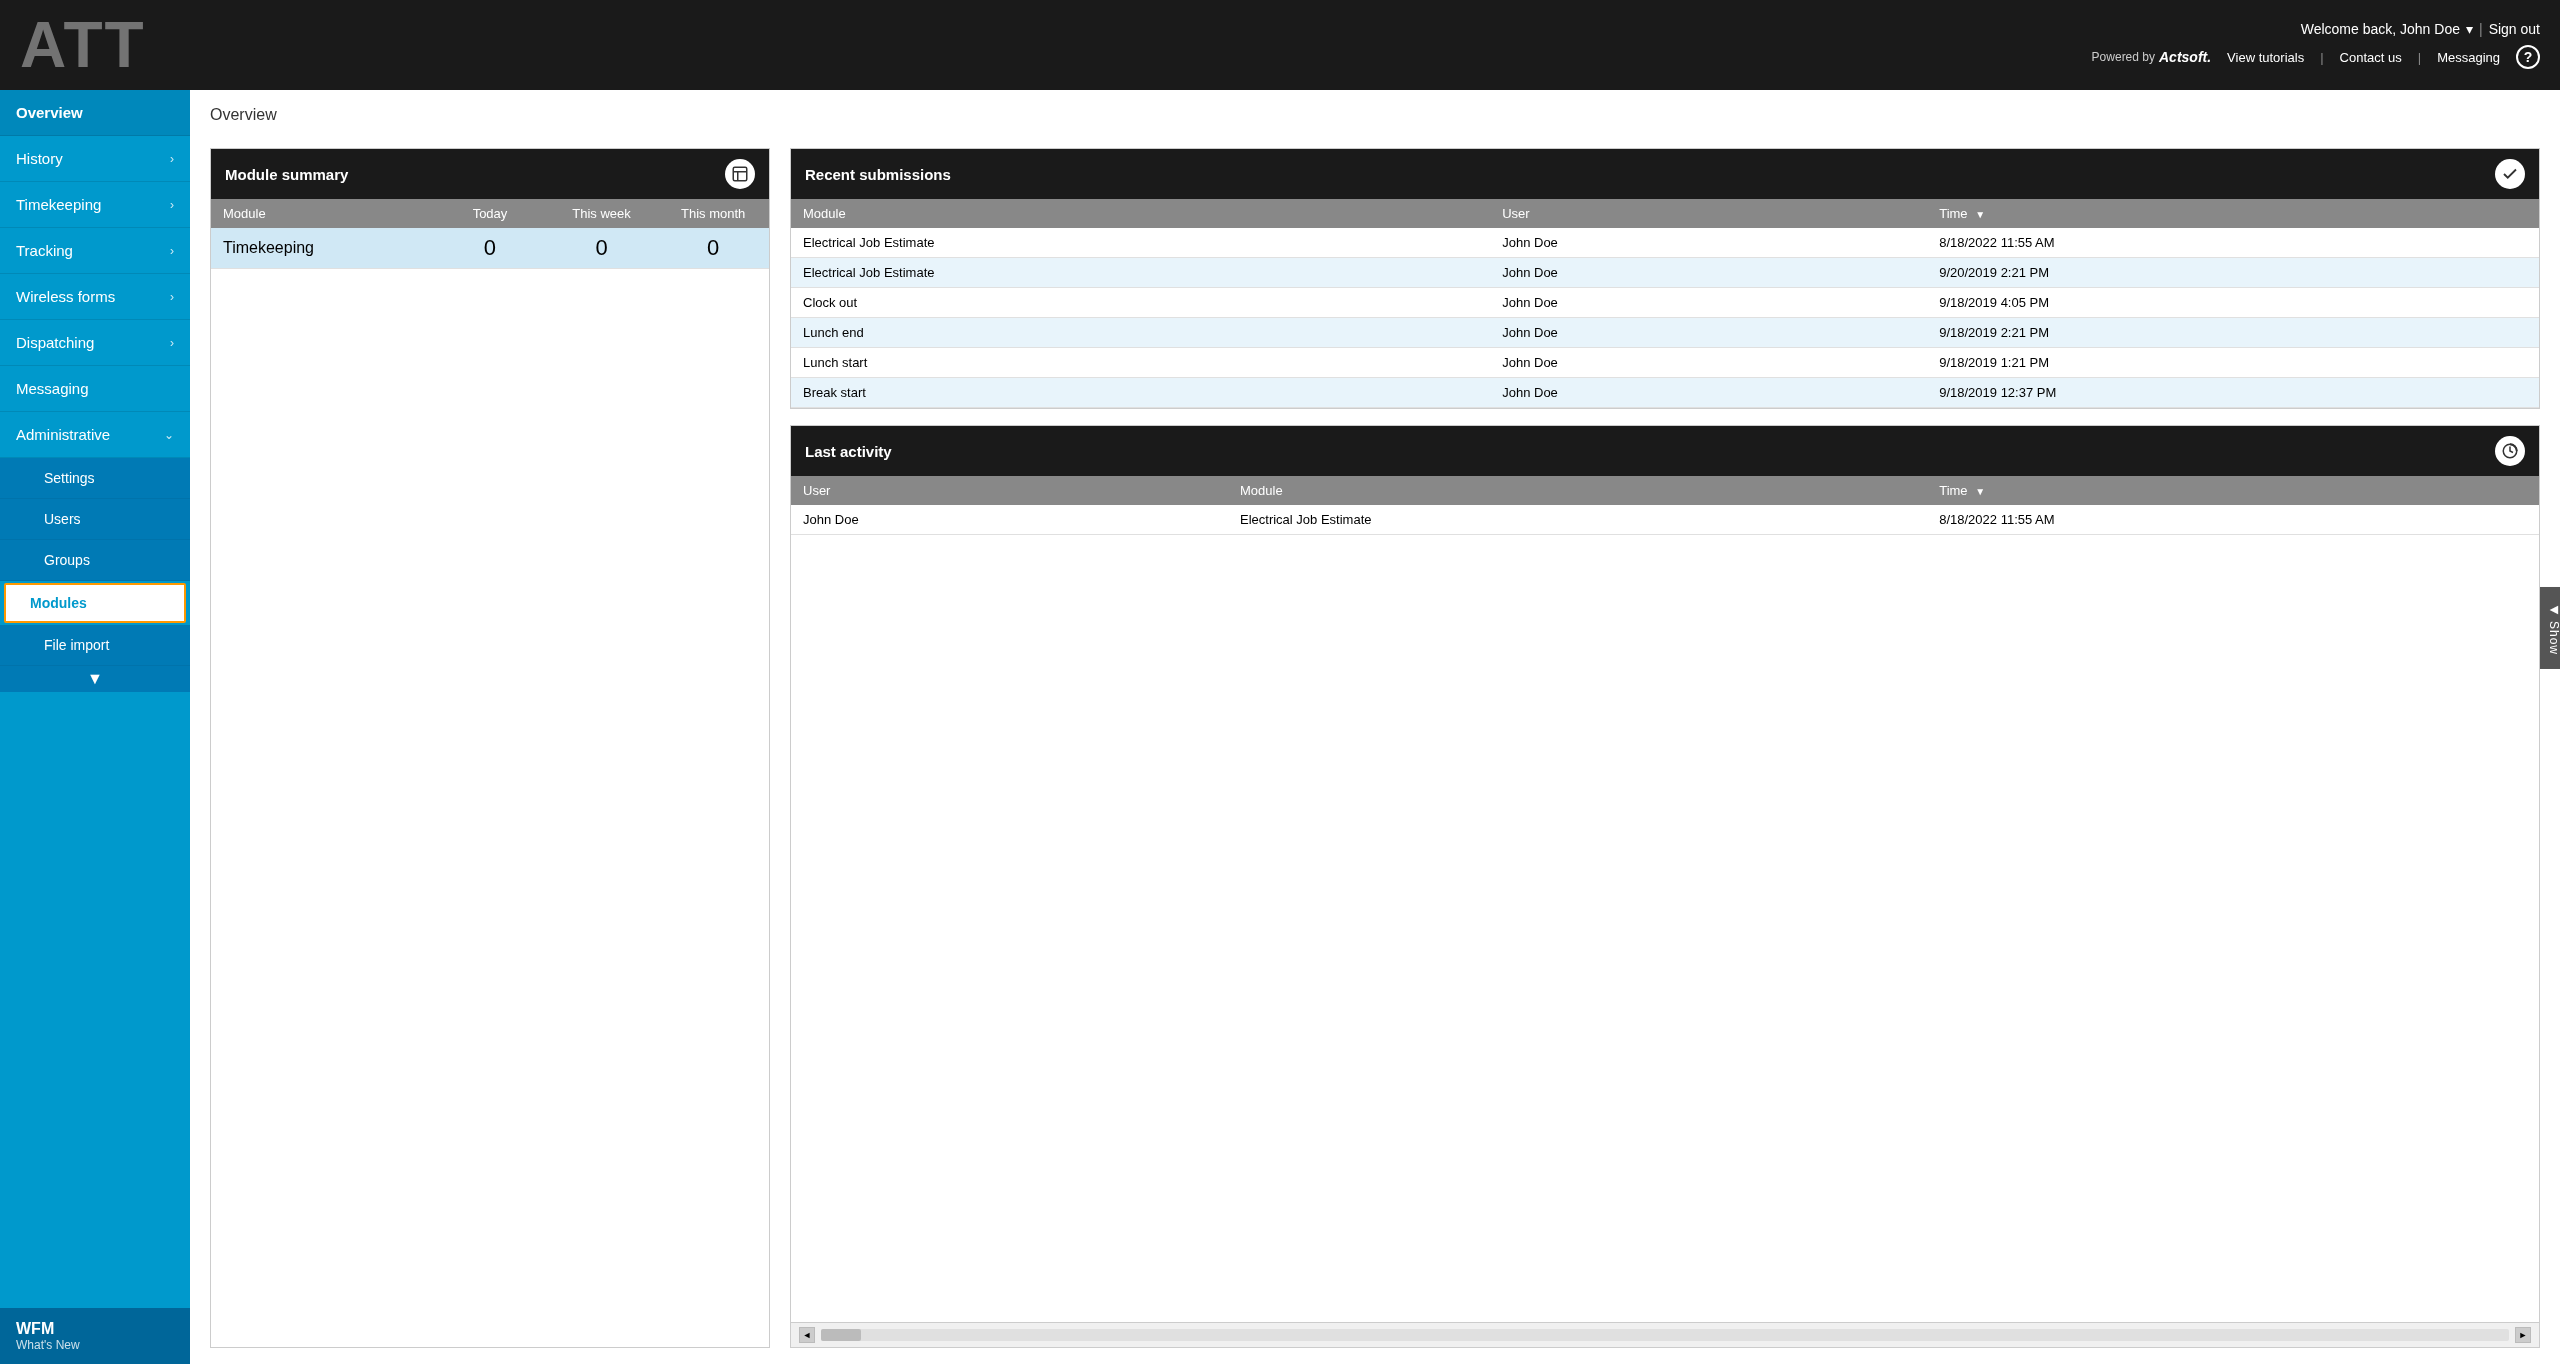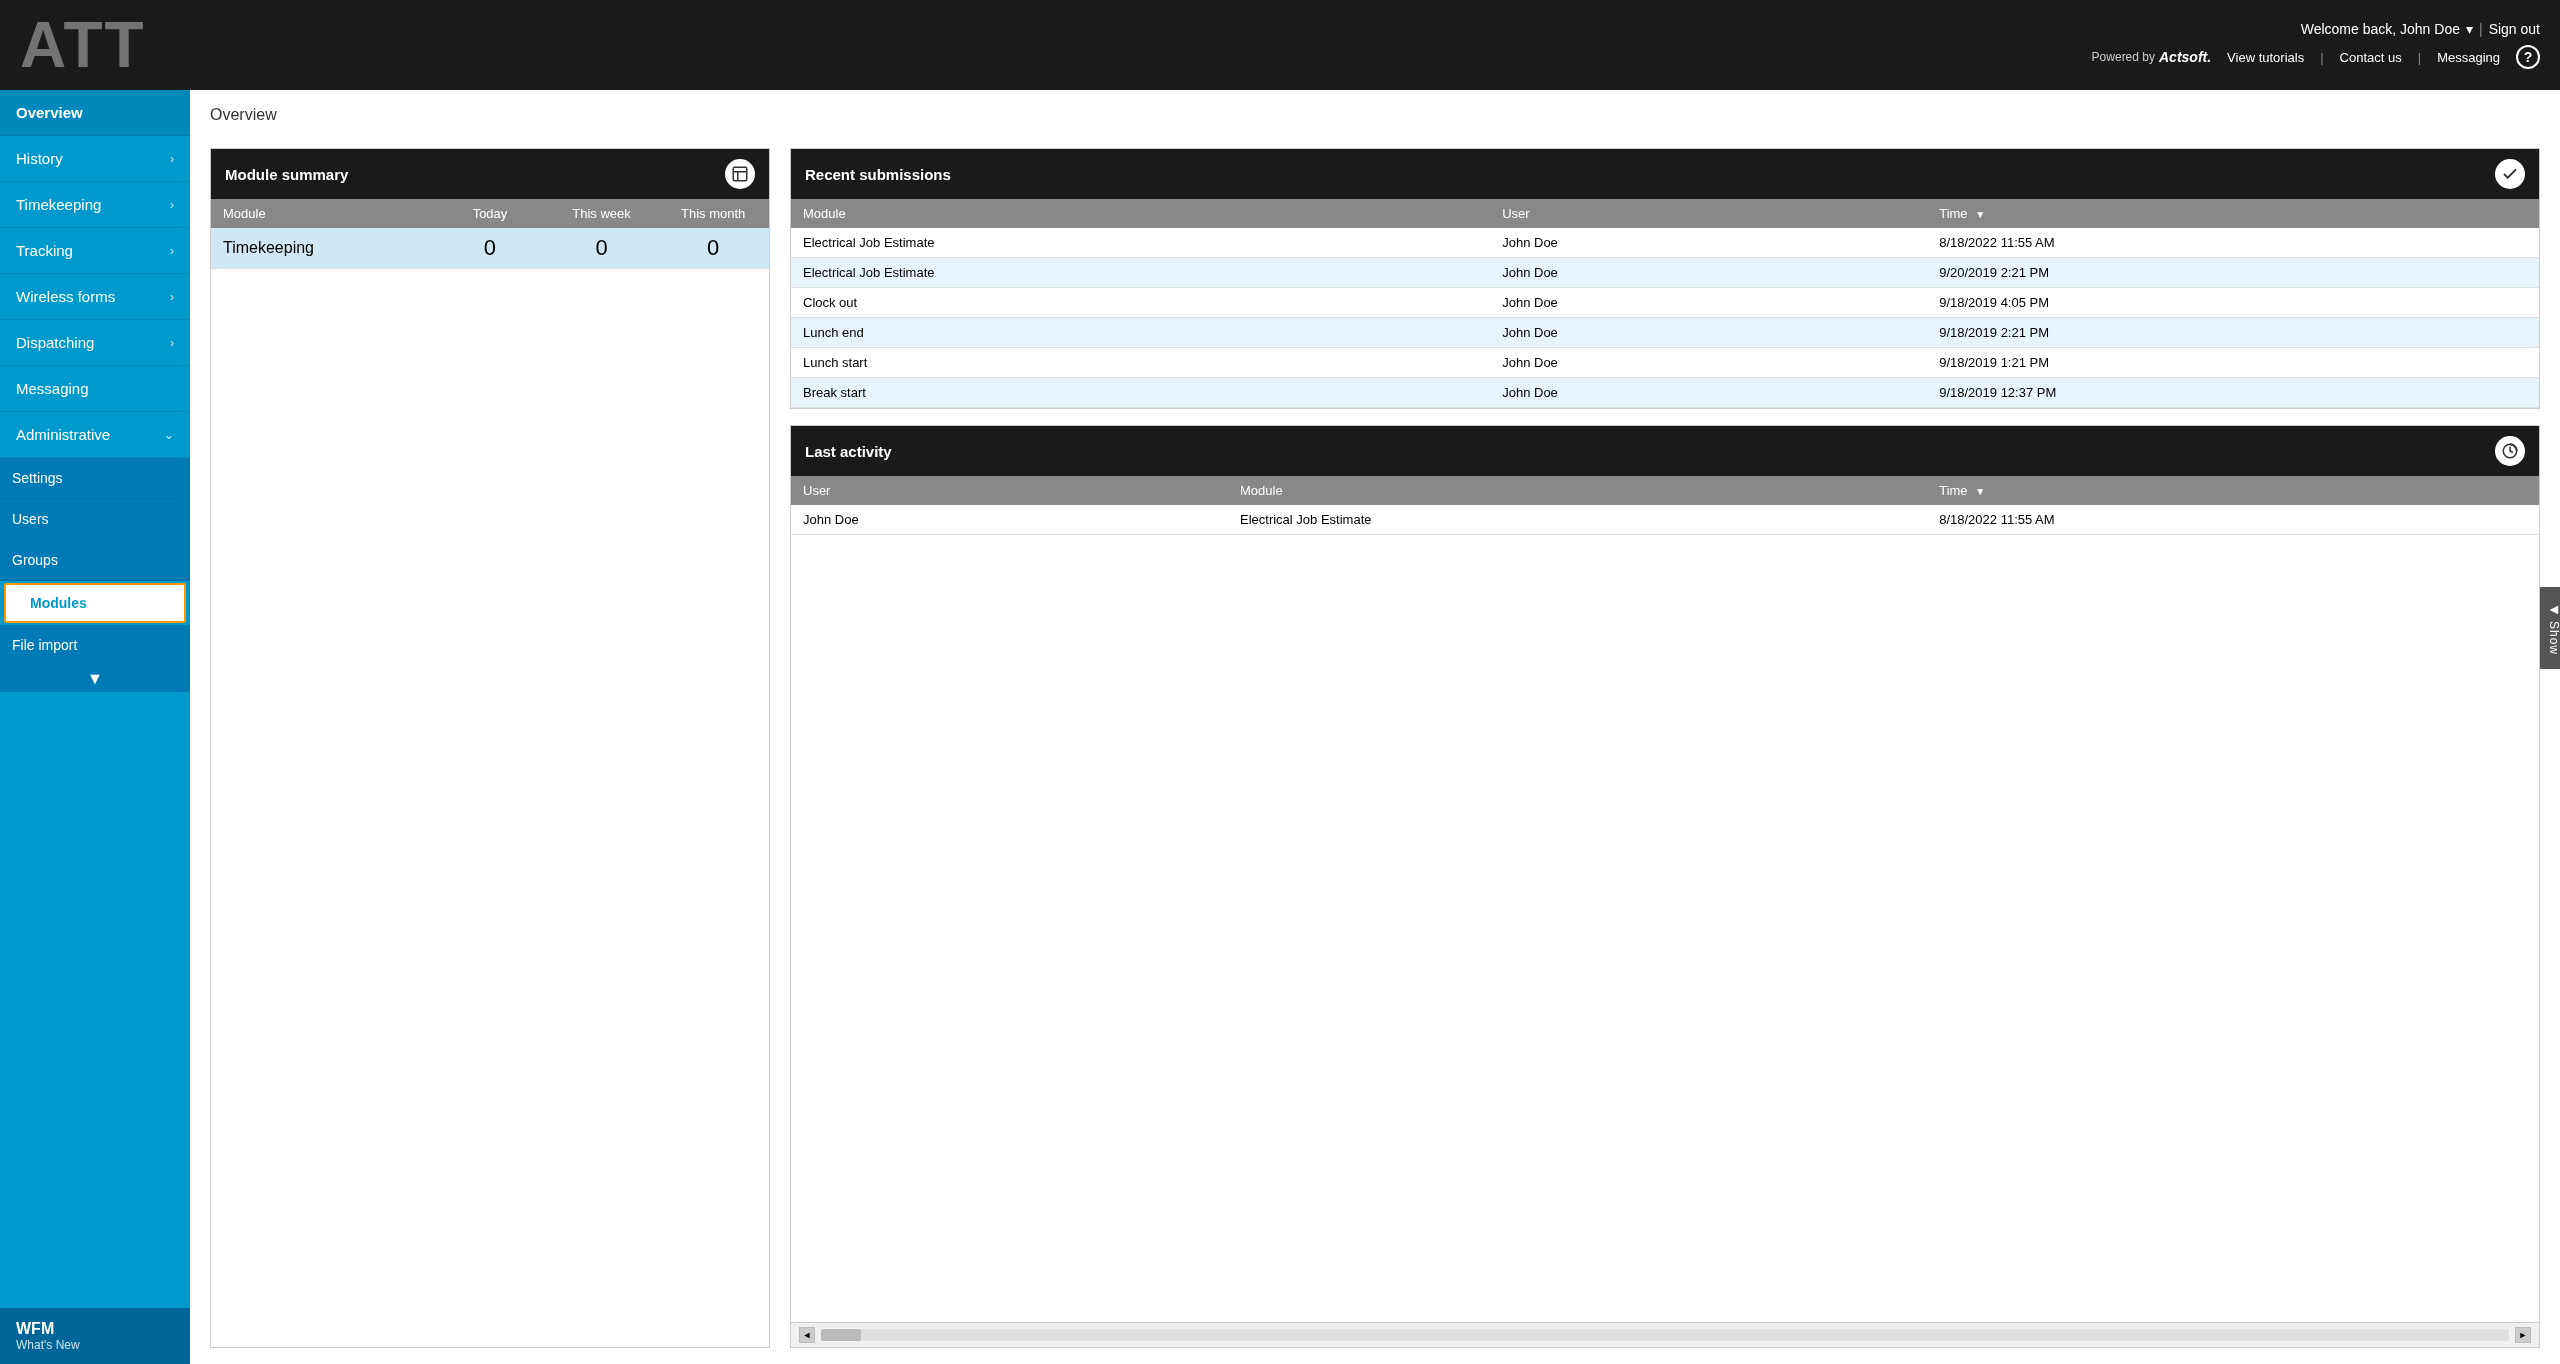--- a/index.html
+++ b/index.html
@@ -101,21 +101,21 @@
       font-weight: bold;
     }
     .sidebar-item .chevron {
       font-size: 12px;
       color: rgba(255,255,255,0.8);
     }
 
     .sidebar-sub-item {
       display: flex;
       align-items: center;
-      padding: 12px 16px 12px 12px;
+      padding: 12px 16px 12px 44px;
       color: #fff;
       font-size: 14px;
       cursor: pointer;
       border-bottom: 1px solid rgba(0,0,0,0.05);
       background: #007ab5;
     }
     .sidebar-sub-item.highlighted {
       background: #fff;
       color: #0099cc;
       border: 2px solid #f90;

